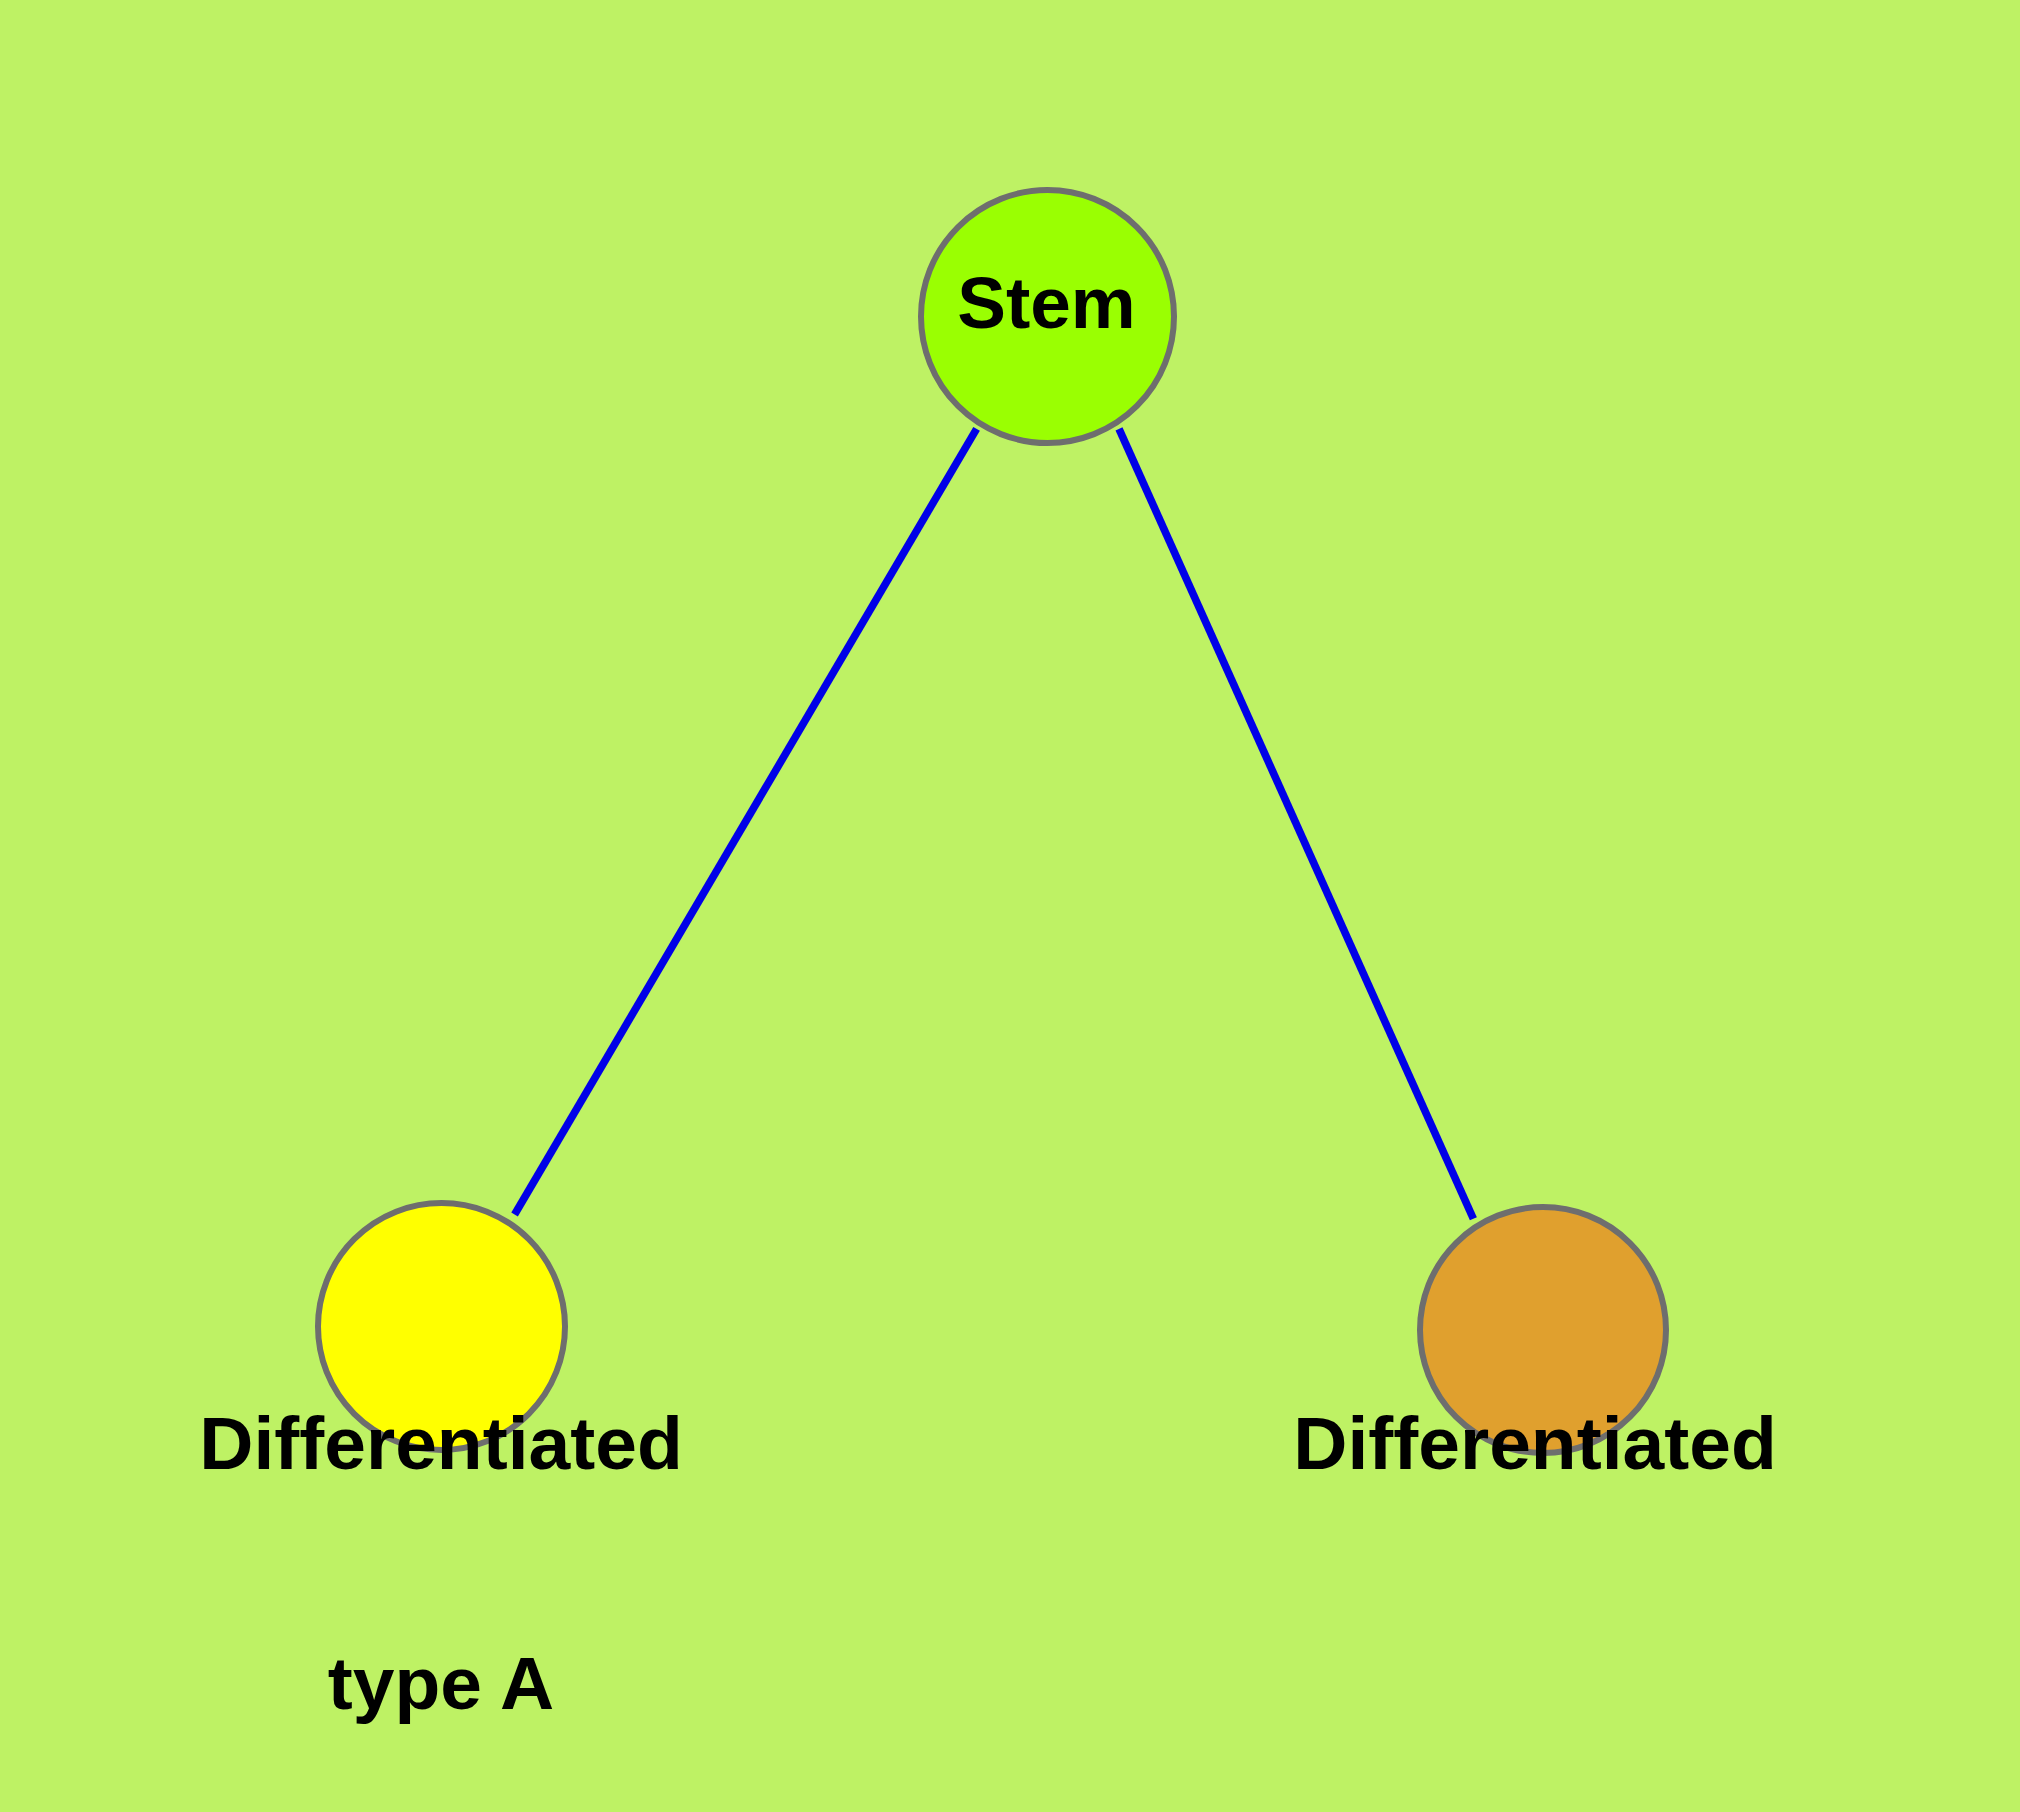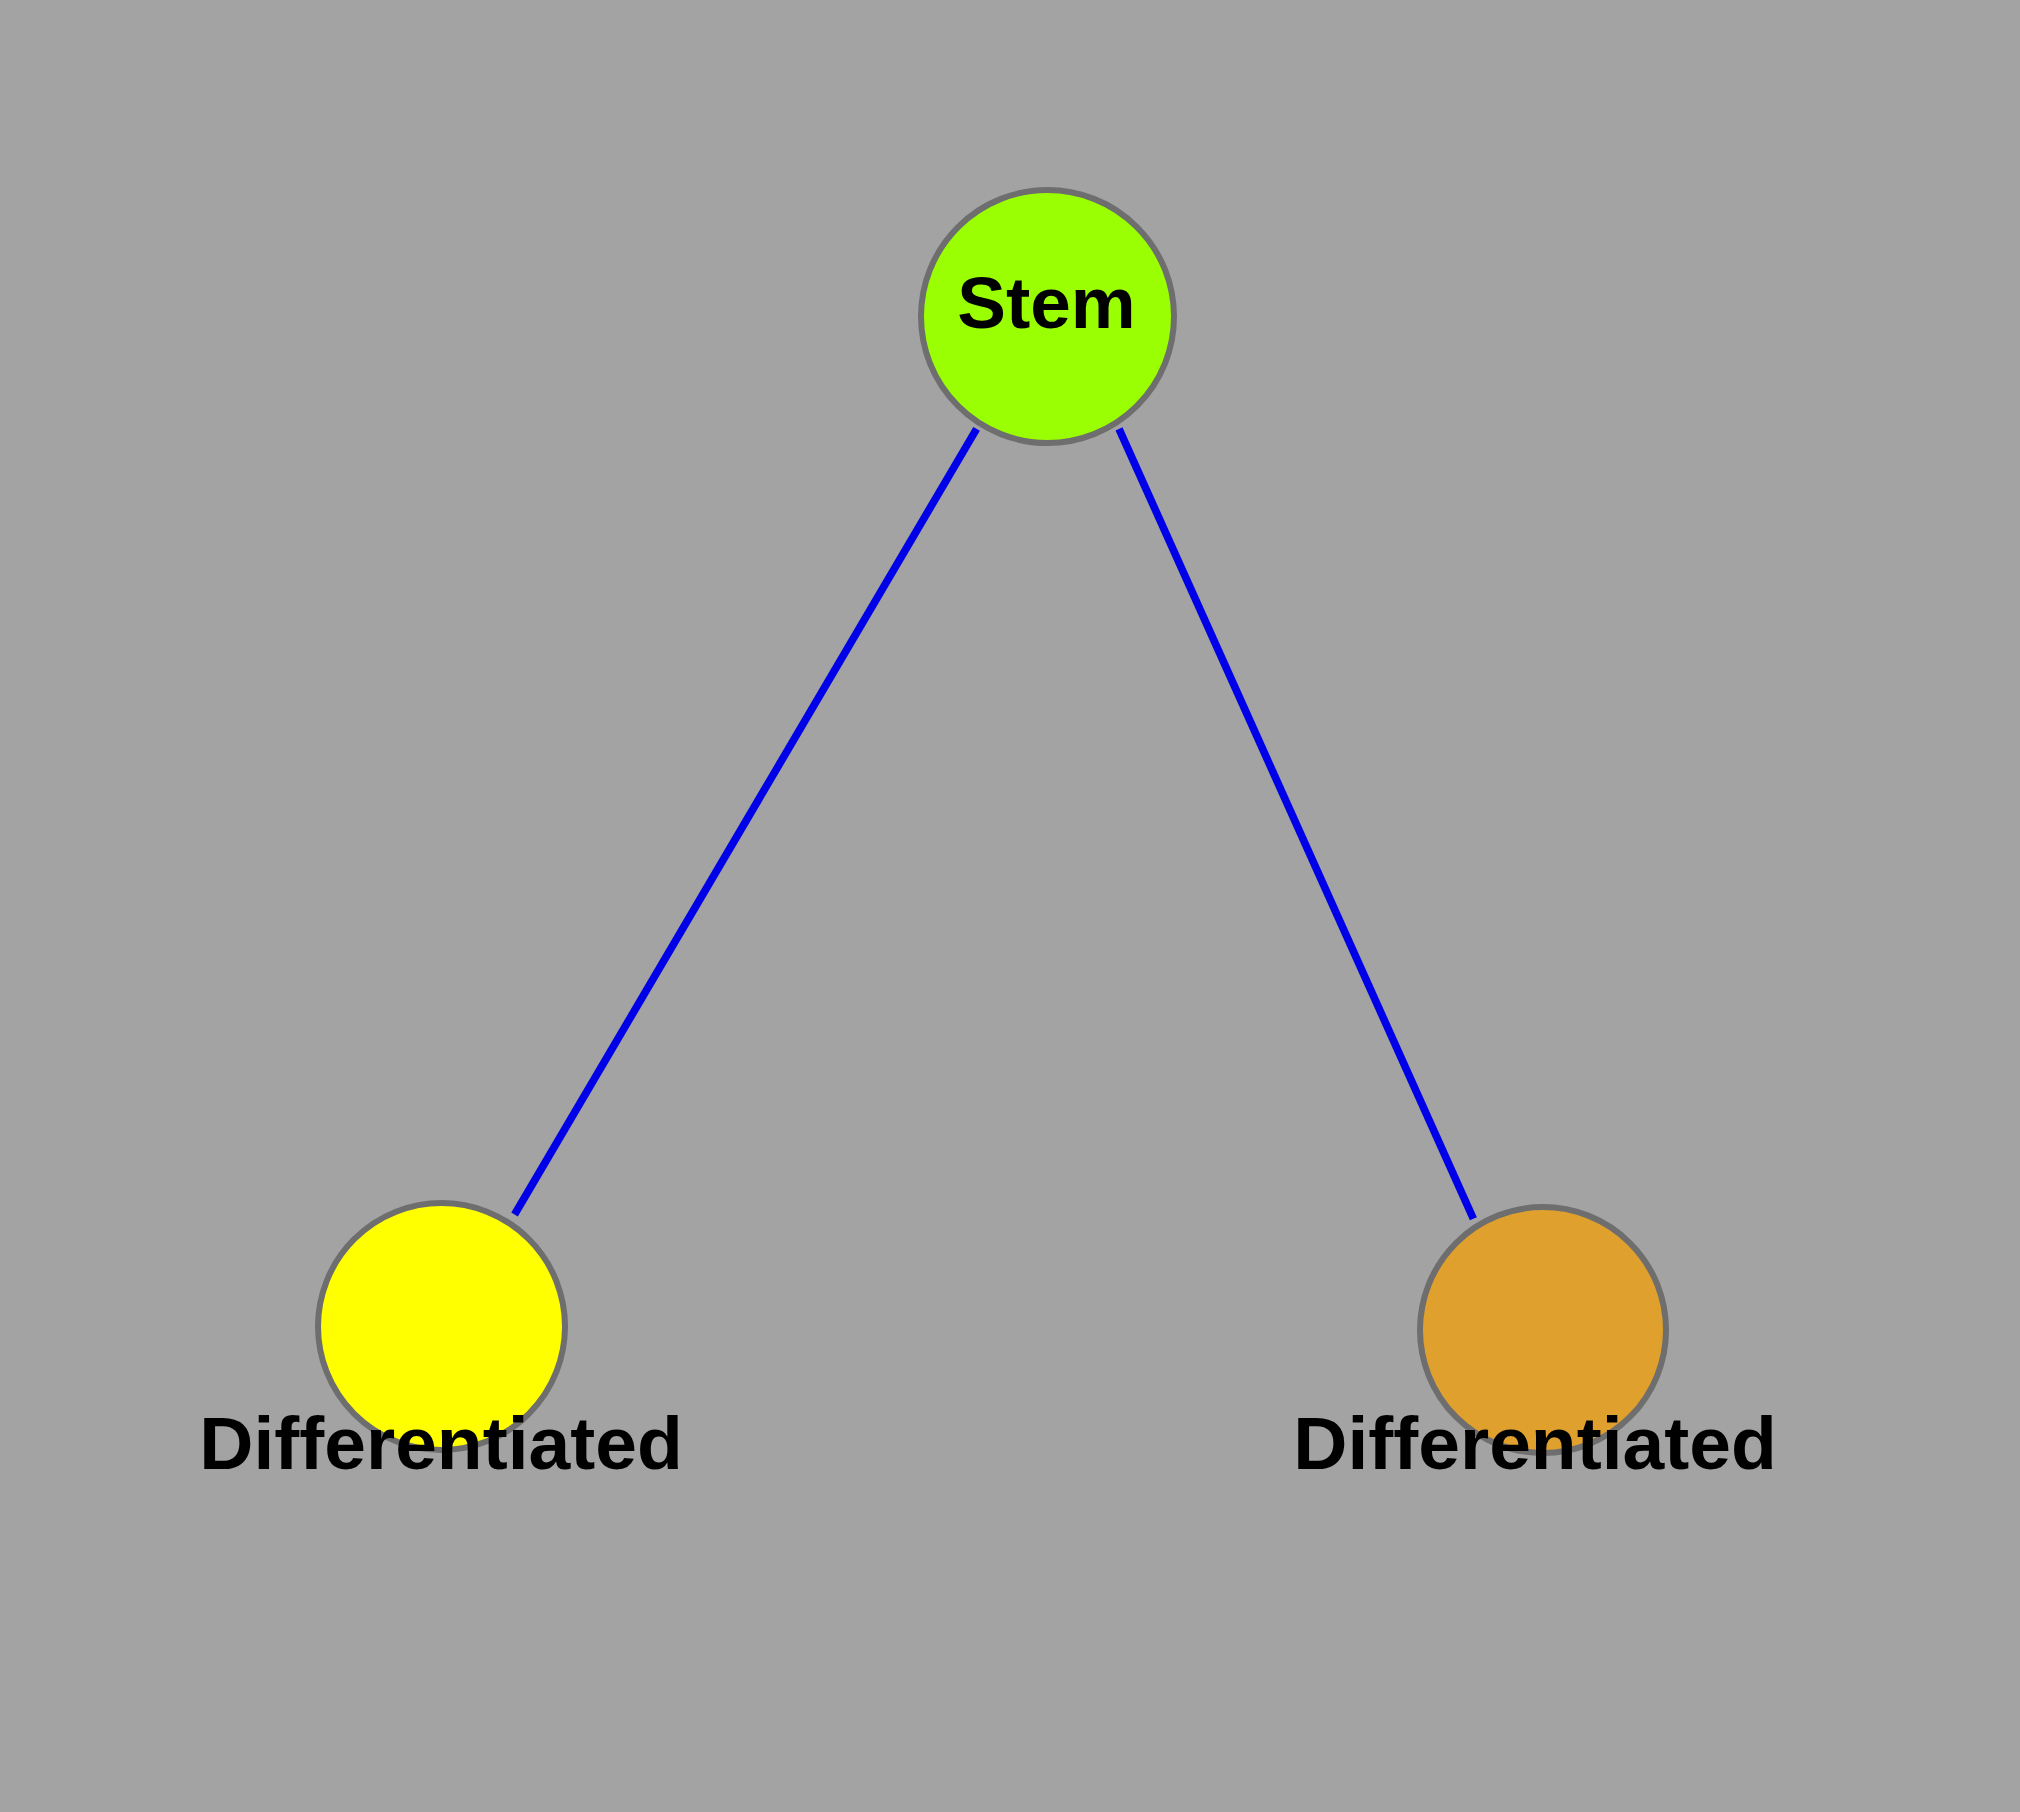--- a/index.html
+++ b/index.html
@@ -5,21 +5,21 @@
 <style>
   html, body {
     margin: 0;
     padding: 0;
     background: #ffffff;
   }
   #canvas {
     position: relative;
     width: 2021px;
     height: 1812px;
-    background: #a3a3a3;
+    background: #bef264;
     overflow: hidden;
     font-family: "Liberation Sans", "DejaVu Sans", sans-serif;
   }
   #edge-layer {
     position: absolute;
     left: 0;
     top: 0;
     width: 2021px;
     height: 1812px;
     z-index: 1;
@@ -91,20 +91,21 @@
     <line x1="1152" y1="506" x2="607" y2="1433" stroke="#0000e8" stroke-width="9" stroke-linecap="butt"></line>
     <line x1="1320" y1="506" x2="1738" y2="1438" stroke="#0000e8" stroke-width="9" stroke-linecap="butt"></line>
   </svg>
 
   <div id="node-stem" class="node"></div>
   <div id="label-stem" class="node-label">Stem</div>
 
   <div id="node-diff-a" class="node"></div>
   <div id="label-diff-a" class="node-label">
     <div>Differentiated</div>
+    <div>type A</div>
   </div>
 
   <div id="node-diff-b" class="node"></div>
   <div id="label-diff-b" class="node-label">
     <div>Differentiated</div>
   </div>
 
 </div>
 
 

